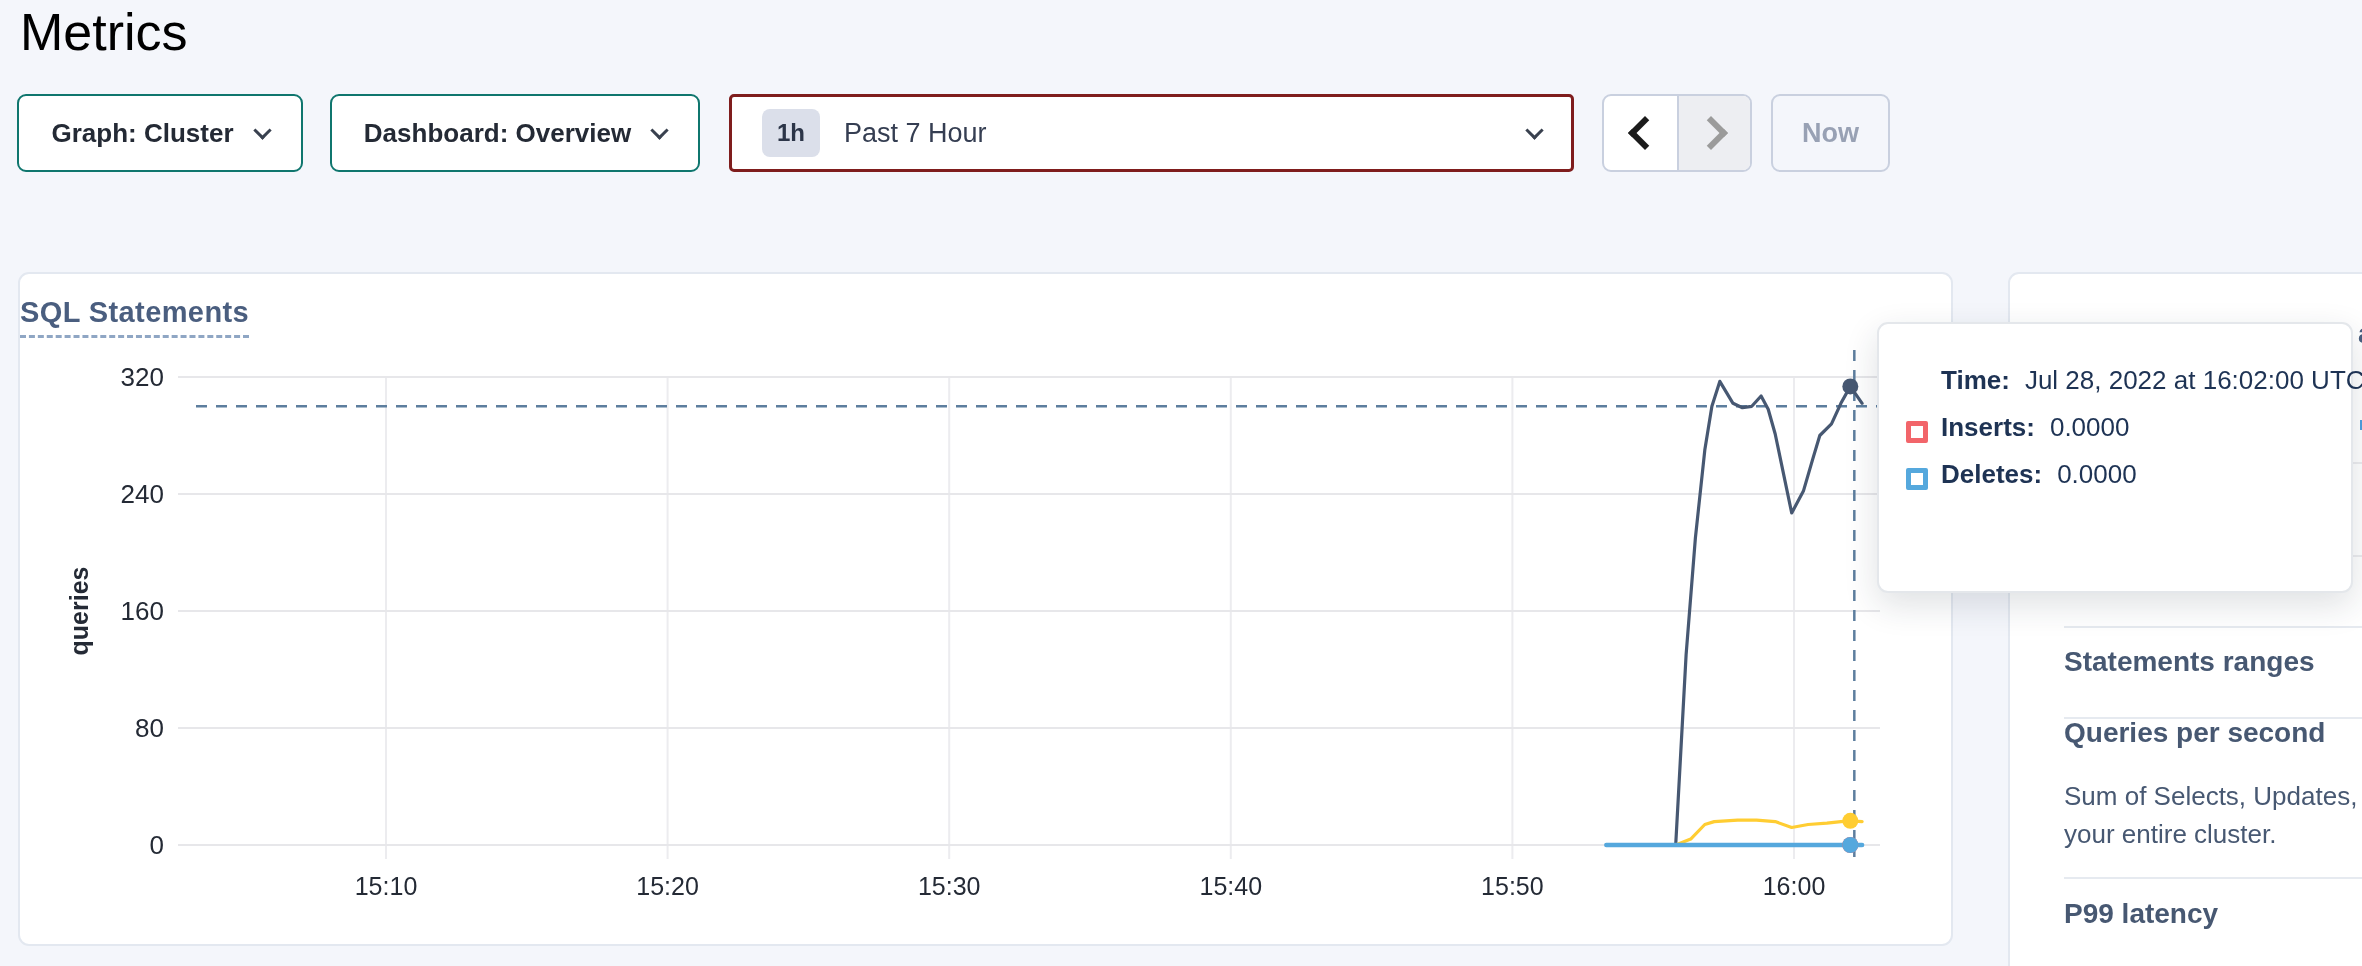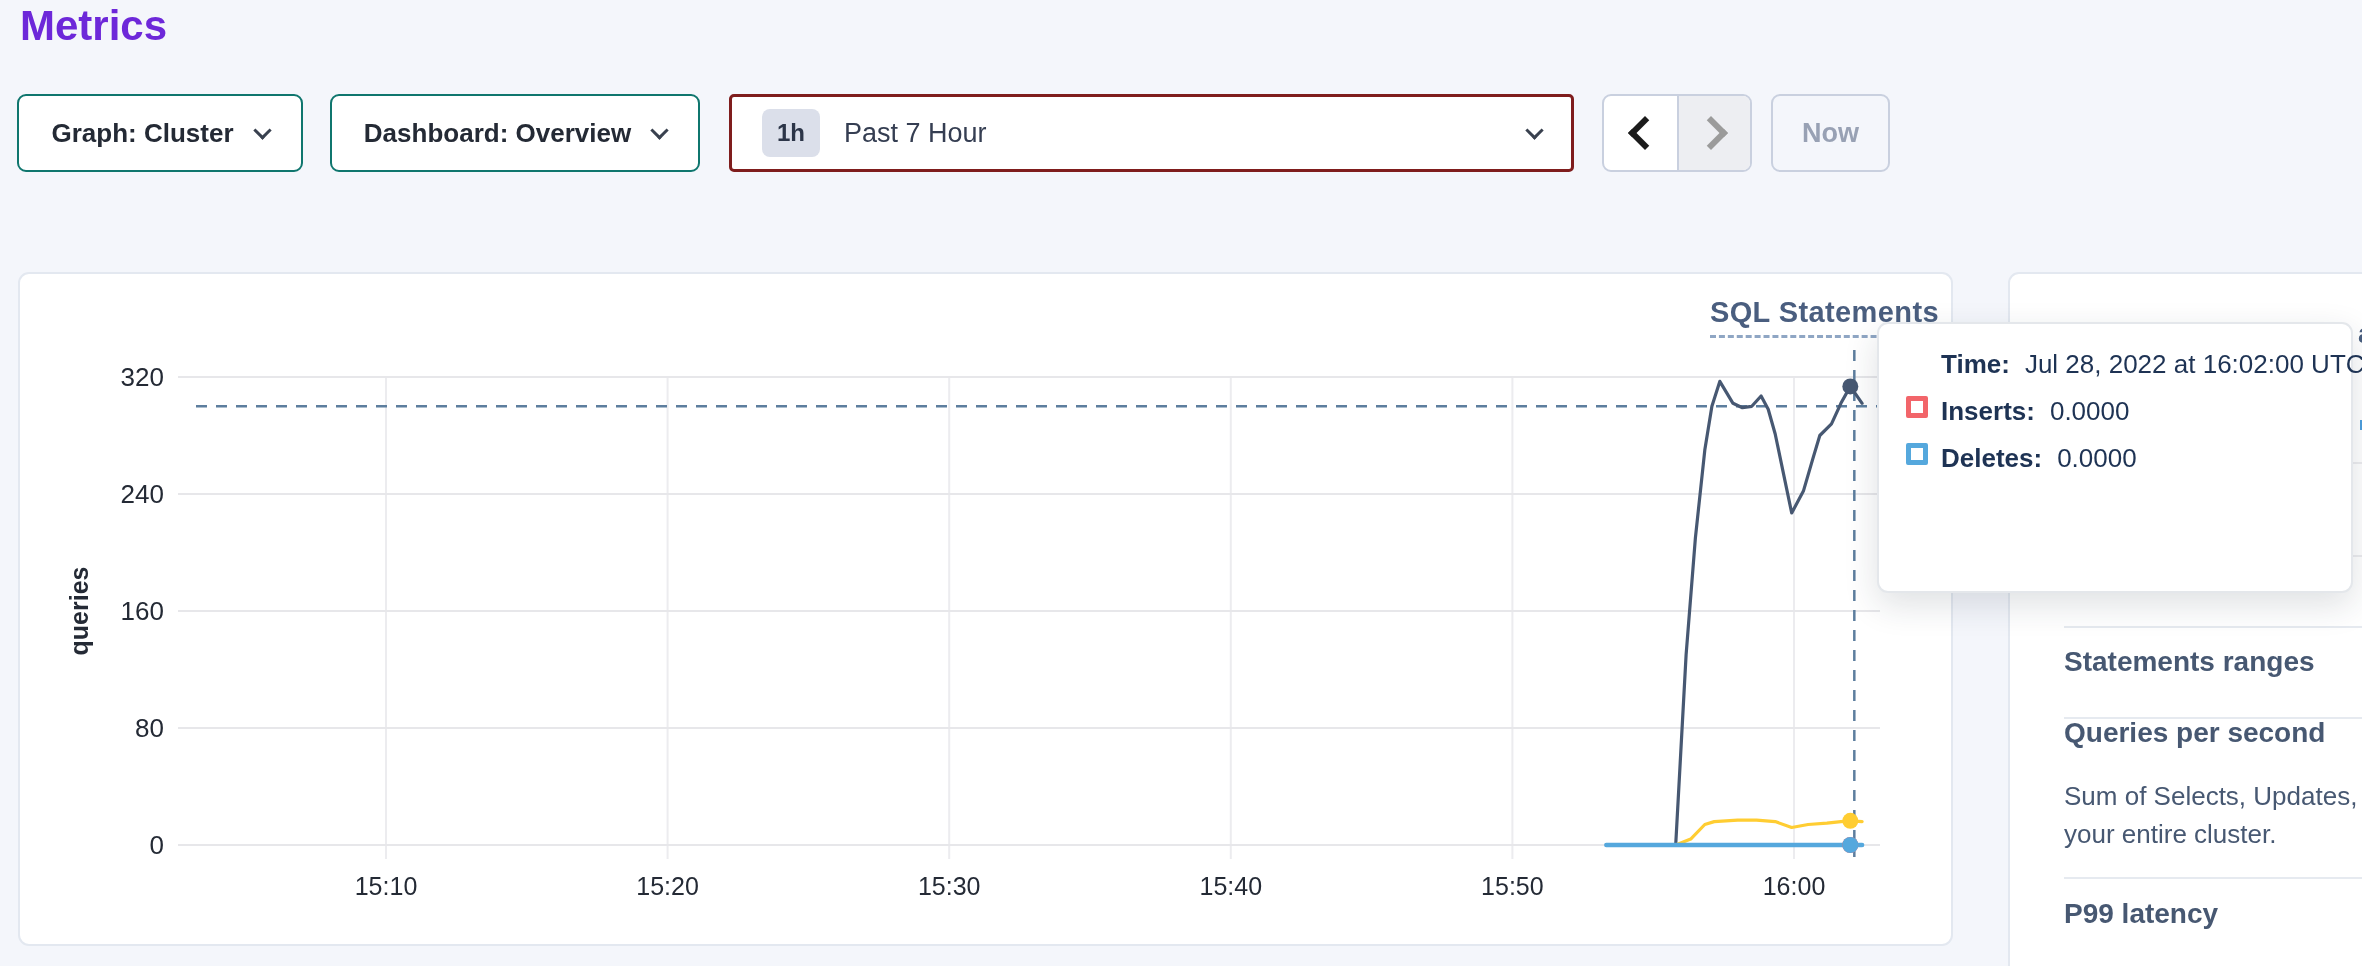--- a/index.html
+++ b/index.html
@@ -6,21 +6,21 @@
   html,body { width:2362px; height:966px; }
   body {
     position:relative; overflow:hidden;
     background:#F4F6FB;
     font-family:"Liberation Sans", sans-serif;
     color:#242A35;
   }
   
   .page-title{
     position:absolute; left:20px; top:2px;
-    font-size:42px; font-weight:700; color:#6d28d9;
+    font-size:52px; font-weight:400; color:#000000;
   }
   
   .btn{
     position:absolute; top:94px; height:78px;
     background:#fff; border:2px solid #0f766e; border-radius:9px;
     display:flex; align-items:center; justify-content:center; gap:22px;
     font-size:26px; font-weight:bold; color:#242A35; cursor:pointer;
   }
   #graph-btn{ left:17px; width:286px; }
   #dash-btn{ left:330px; width:370px; }
@@ -61,37 +61,37 @@
     color:#98A1B4; font-size:27px; font-weight:bold;
     display:flex; align-items:center; justify-content:center; cursor:default;
   }
   
   .card{
     position:absolute; background:#fff;
     border:2px solid #E3E8F0; border-radius:11px;
   }
   #main-card{ left:18px; top:272px; width:1935px; height:674px; }
   #right-card{ left:2008px; top:272px; width:440px; height:760px; }
-  .chart-title-wrap{ position:absolute; left:0; right:12px; top:22px; text-align:right;padding-left:48px; }
+  .chart-title-wrap{ position:absolute; left:0; right:12px; top:22px; text-align:left; }
   .chart-title-wrap span{
     font-size:29px; font-weight:bold; color:#4A5E7F; letter-spacing:.4px;
     border-bottom:3px dashed #8FA6C4; padding-bottom:7px; cursor:help;
   }
   
   #chart-svg{ position:absolute; left:0; top:0; z-index:3; pointer-events:none; }
   #chart-svg text{ font-family:"Liberation Sans", sans-serif; }
   #plot-hover{ position:absolute; left:178px; top:377px; width:1702px; height:468px; z-index:4; }
   
   #tooltip{
     position:absolute; left:1877px; top:322px; width:476px; height:271px;
     background:#fff; border:2px solid #E4E7EB; border-radius:11px;
     box-shadow:0 12px 34px rgba(30,40,60,.14);
     z-index:6; padding:25px 0 0 27px; font-size:26px; color:#1E3354;
   }
-  .t-row{ display:flex; align-items:flex-start; height:47px; white-space:nowrap; }
+  .t-row{ display:flex; align-items:flex-end; height:47px; white-space:nowrap; }
   .swatch{
     width:22px; height:22px; border:5px solid #000; border-radius:2px;
     margin-right:13px; background:#fff; flex:none;
   }
   .swatch.empty{ visibility:hidden; }
   .t-label{ font-weight:bold; margin-right:15px; }
   
   .divider{ position:absolute; left:54px; width:392px; height:2px; background:#E6EAF0; }
   .s-title{
     position:absolute; left:54px; font-size:28px; font-weight:bold;

